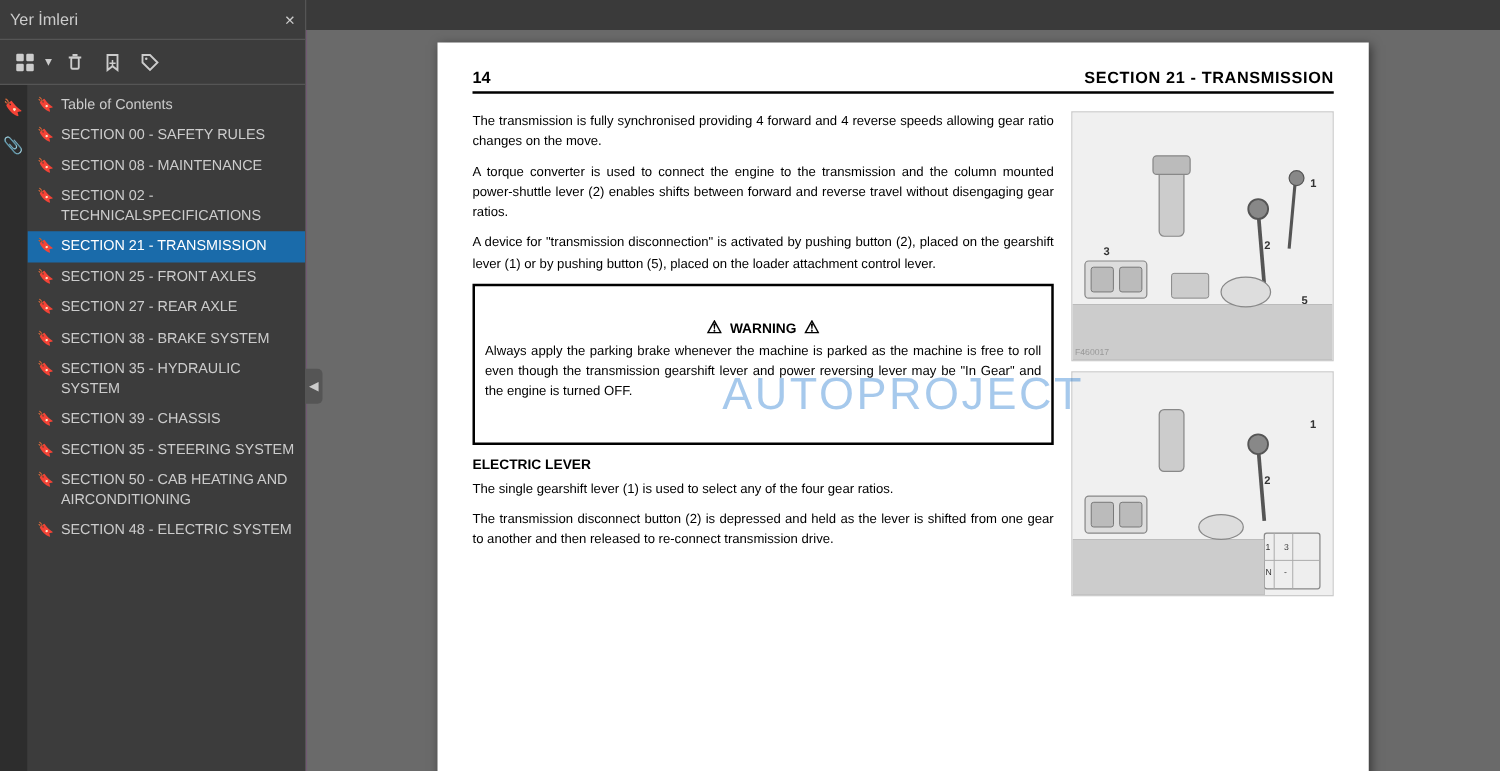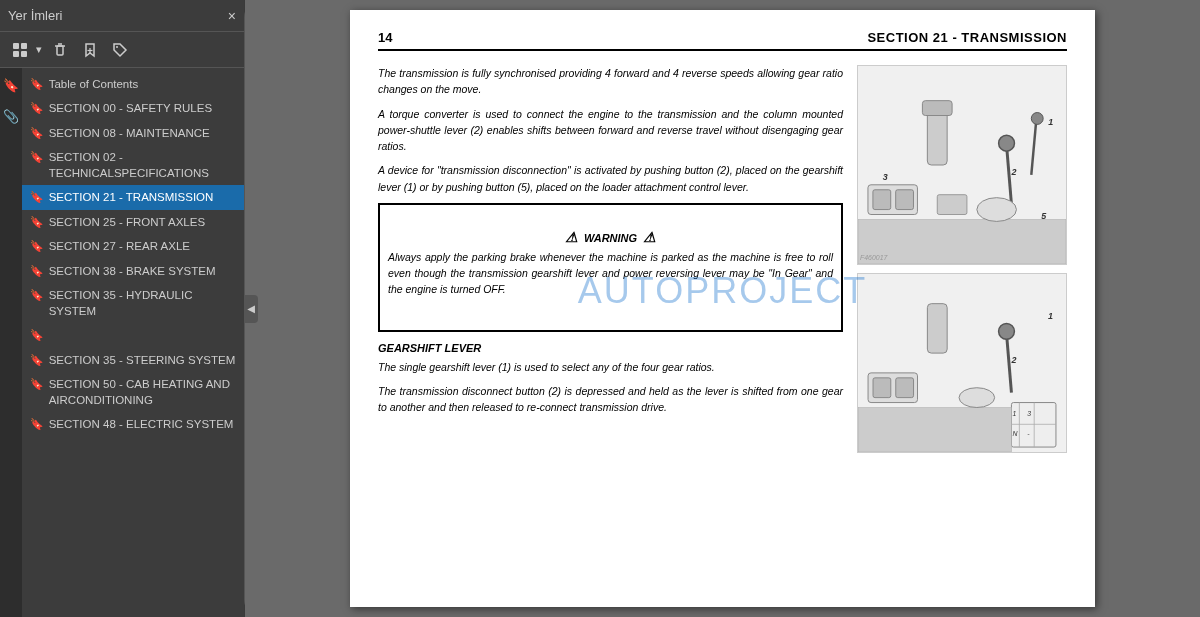--- a/index.html
+++ b/index.html
@@ -14,21 +14,20 @@
 
     
     .sidebar {
       width: 245px;
       min-width: 245px;
       background: #3c3c3c;
       display: flex;
       flex-direction: column;
       height: 617px;
       border-right: 1px solid #555;
-      border-radius: 17px;
     }
 
     .sidebar-header {
       display: flex;
       align-items: center;
       justify-content: space-between;
       padding: 6px 8px;
       background: #3c3c3c;
       border-bottom: 1px solid #555;
       height: 32px;
@@ -147,20 +146,21 @@
       flex: 1;
     }
 
     
     .main-content {
       flex: 1;
       background: #a21caf;
       display: flex;
       align-items: stretch;
       position: relative;
+      margin-top: 24px;
     }
 
     .page-container {
       flex: 1;
       background: #6a6a6a;
       display: flex;
       justify-content: center;
       align-items: flex-start;
       padding: 10px;
       overflow: hidden;
@@ -192,21 +192,20 @@
 
     .page-title {
       font-size: 13px;
       font-weight: bold;
       letter-spacing: 0.5px;
     }
 
     .page-body {
       display: flex;
       gap: 14px;
-      font-style: italic;
     }
 
     .page-text-col {
       flex: 1;
     }
 
     .page-text-col p {
       font-size: 10.5px;
       line-height: 1.55;
       margin-bottom: 8px;
@@ -382,20 +381,21 @@
       <div class="bookmark-item">
         <span class="bookmark-icon">🔖</span>
         <span class="bookmark-text">SECTION 38 - BRAKE SYSTEM</span>
       </div>
       <div class="bookmark-item">
         <span class="bookmark-icon">🔖</span>
         <span class="bookmark-text">SECTION 35 - HYDRAULIC SYSTEM</span>
       </div>
       <div class="bookmark-item">
         <span class="bookmark-icon">🔖</span>
+        <span class="bookmark-text">SECTION 39 - CHASSIS</span>
       </div>
       <div class="bookmark-item">
         <span class="bookmark-icon">🔖</span>
         <span class="bookmark-text">SECTION 35 - STEERING SYSTEM</span>
       </div>
       <div class="bookmark-item">
         <span class="bookmark-icon">🔖</span>
         <span class="bookmark-text">SECTION 50 - CAB HEATING AND AIRCONDITIONING</span>
       </div>
       <div class="bookmark-item">
@@ -427,21 +427,21 @@
 
           <div class="warning-box">
             <div class="warning-header">
               <span style="font-size:14px;">⚠</span>
               &nbsp;WARNING&nbsp;
               <span style="font-size:14px;">⚠</span>
             </div>
             <p class="warning-text">Always apply the parking brake whenever the machine is parked as the machine is free to roll even though the transmission gearshift lever and power reversing lever may be "In Gear" and the engine is turned OFF.</p>
           </div>
 
-          <div class="section-heading">GEARSHIFT LEVER</div>
+          <div class="section-heading">ELECTRIC LEVER</div>
           <p>The single gearshift lever (1) is used to select any of the four gear ratios.</p>
           <p>The transmission disconnect button (2) is depressed and held as the lever is shifted from one gear to another and then released to re-connect transmission drive.</p>
         </div>
 
         <div class="page-image-col">
 
           <div class="diagram-box">
             <svg class="diagram-svg" viewBox="0 0 210 200">
 
               <rect width="210" height="200" fill="#f0f0f0"></rect>

